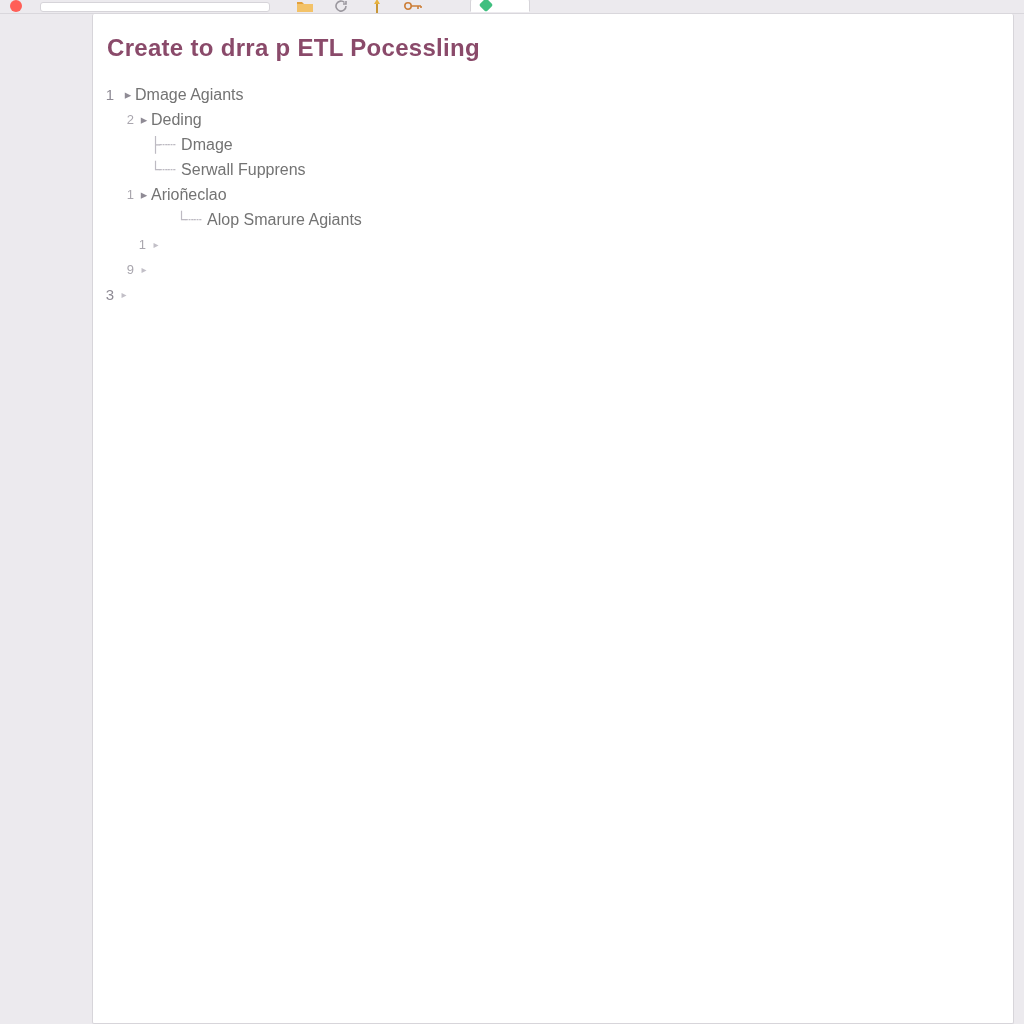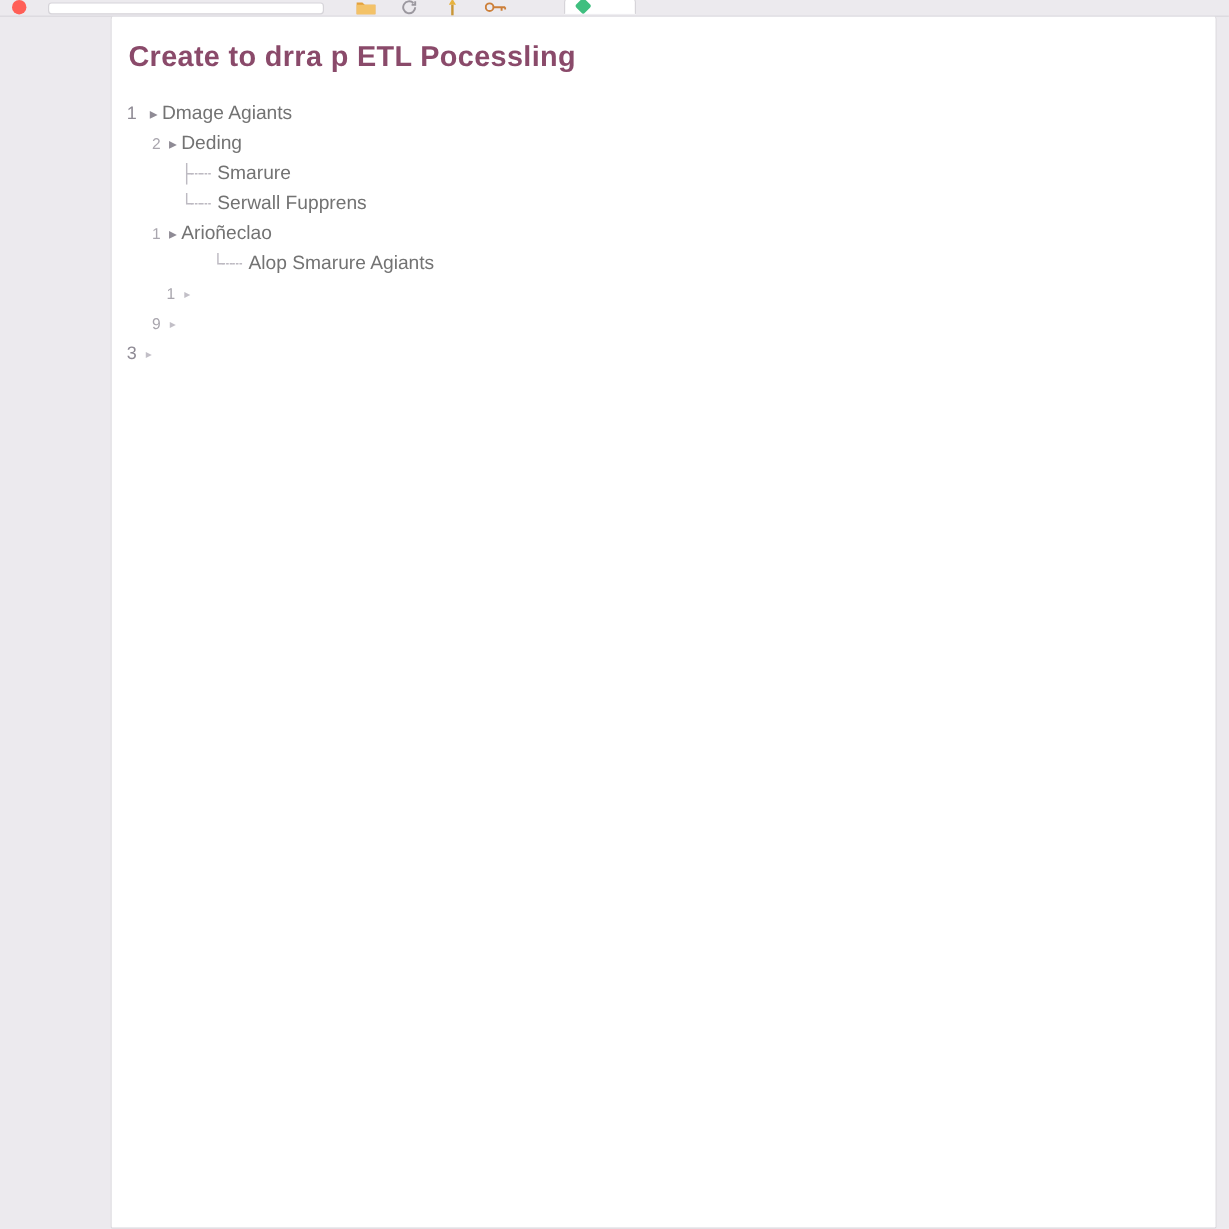--- a/index.html
+++ b/index.html
@@ -180,21 +180,21 @@
       <span class="gut sub">2</span>
       <span class="tw">▸</span>
       <span class="lbl">Deding</span>
     </div>
 
     <div class="row">
       <span class="gut"></span>
       <span class="gut sub"></span>
       <span class="tw"></span>
       <span class="branch">├┄┄</span>
-      <span class="lbl">Smarure</span>
+      <span class="lbl">Dmage</span>
     </div>
 
     <div class="row">
       <span class="gut"></span>
       <span class="gut sub"></span>
       <span class="tw"></span>
       <span class="branch">└┄┄</span>
       <span class="lbl">Serwall Fupprens</span>
     </div>
 

